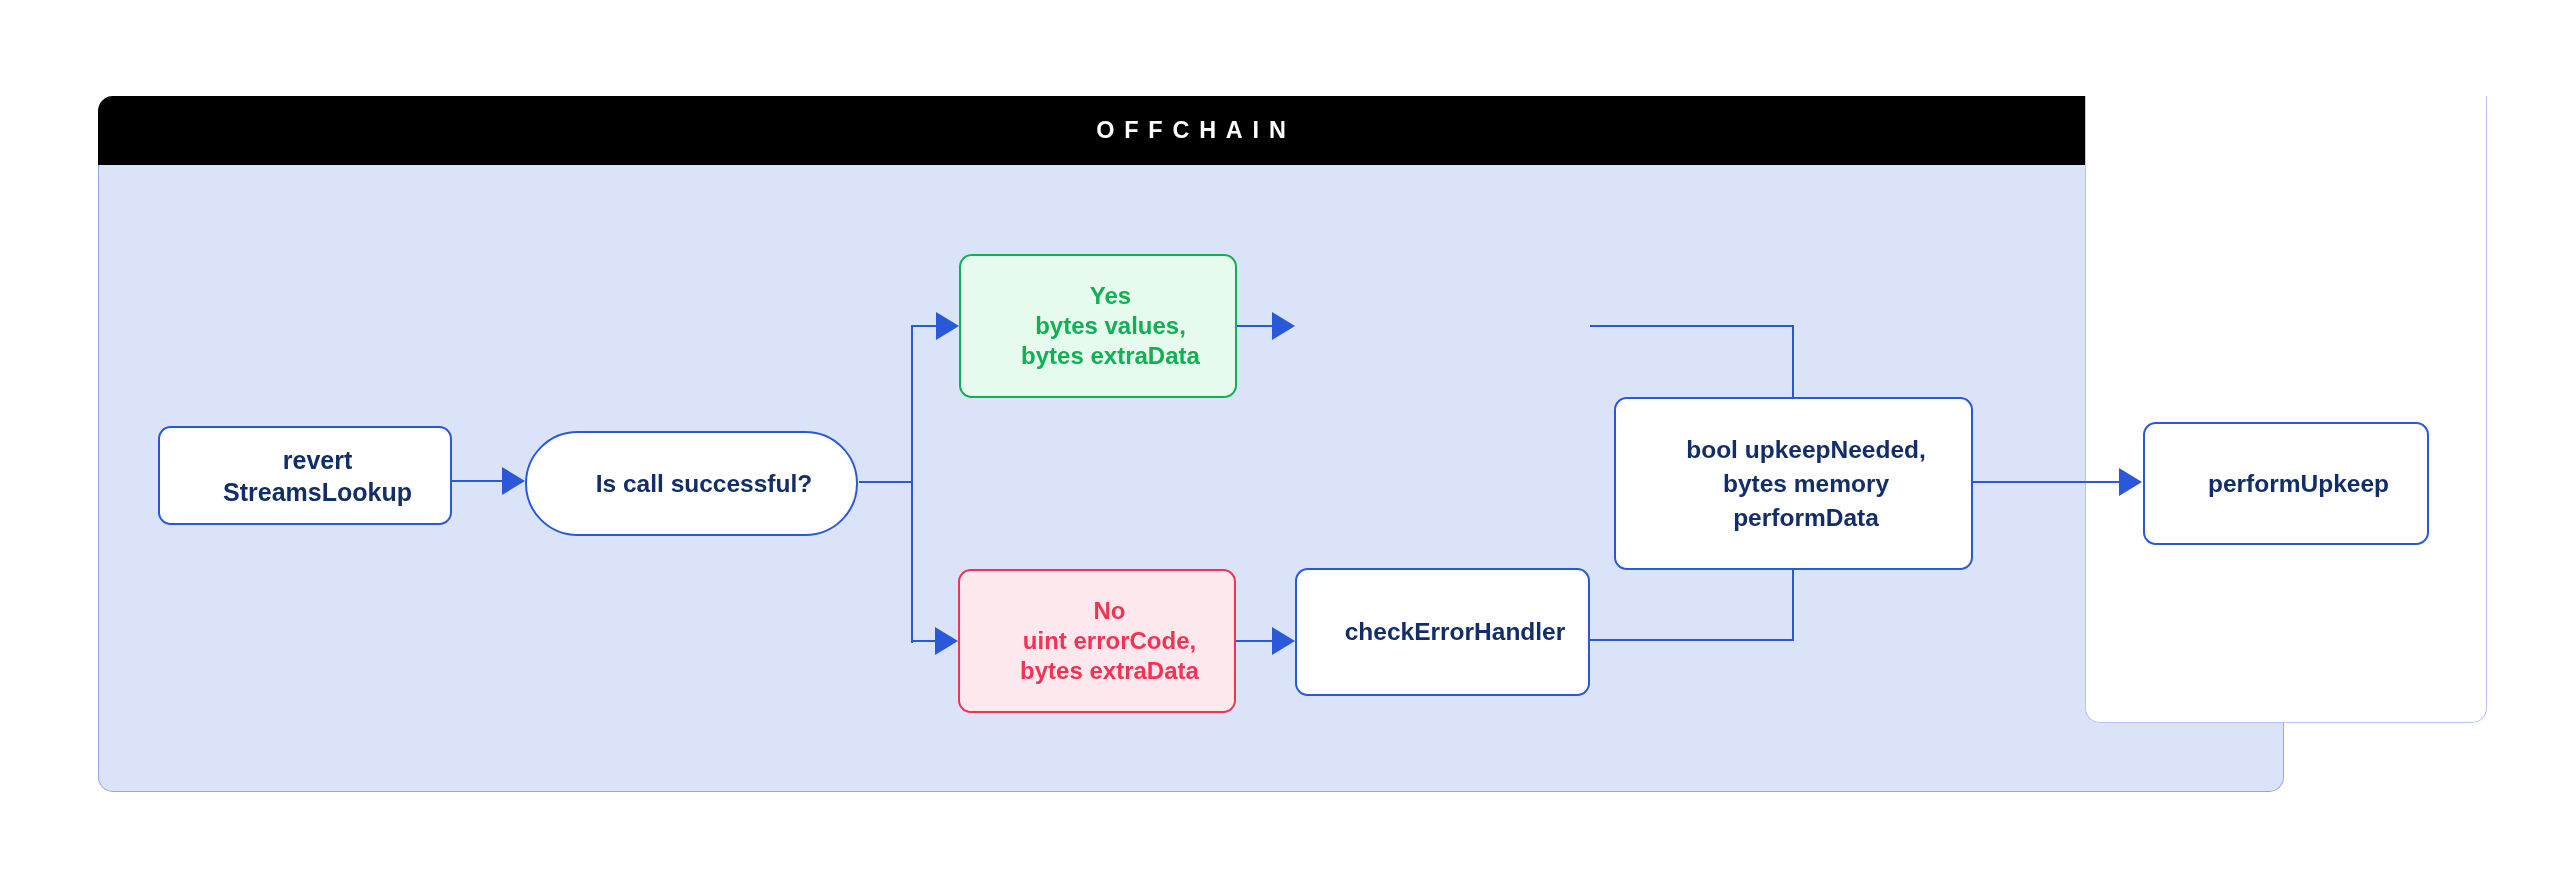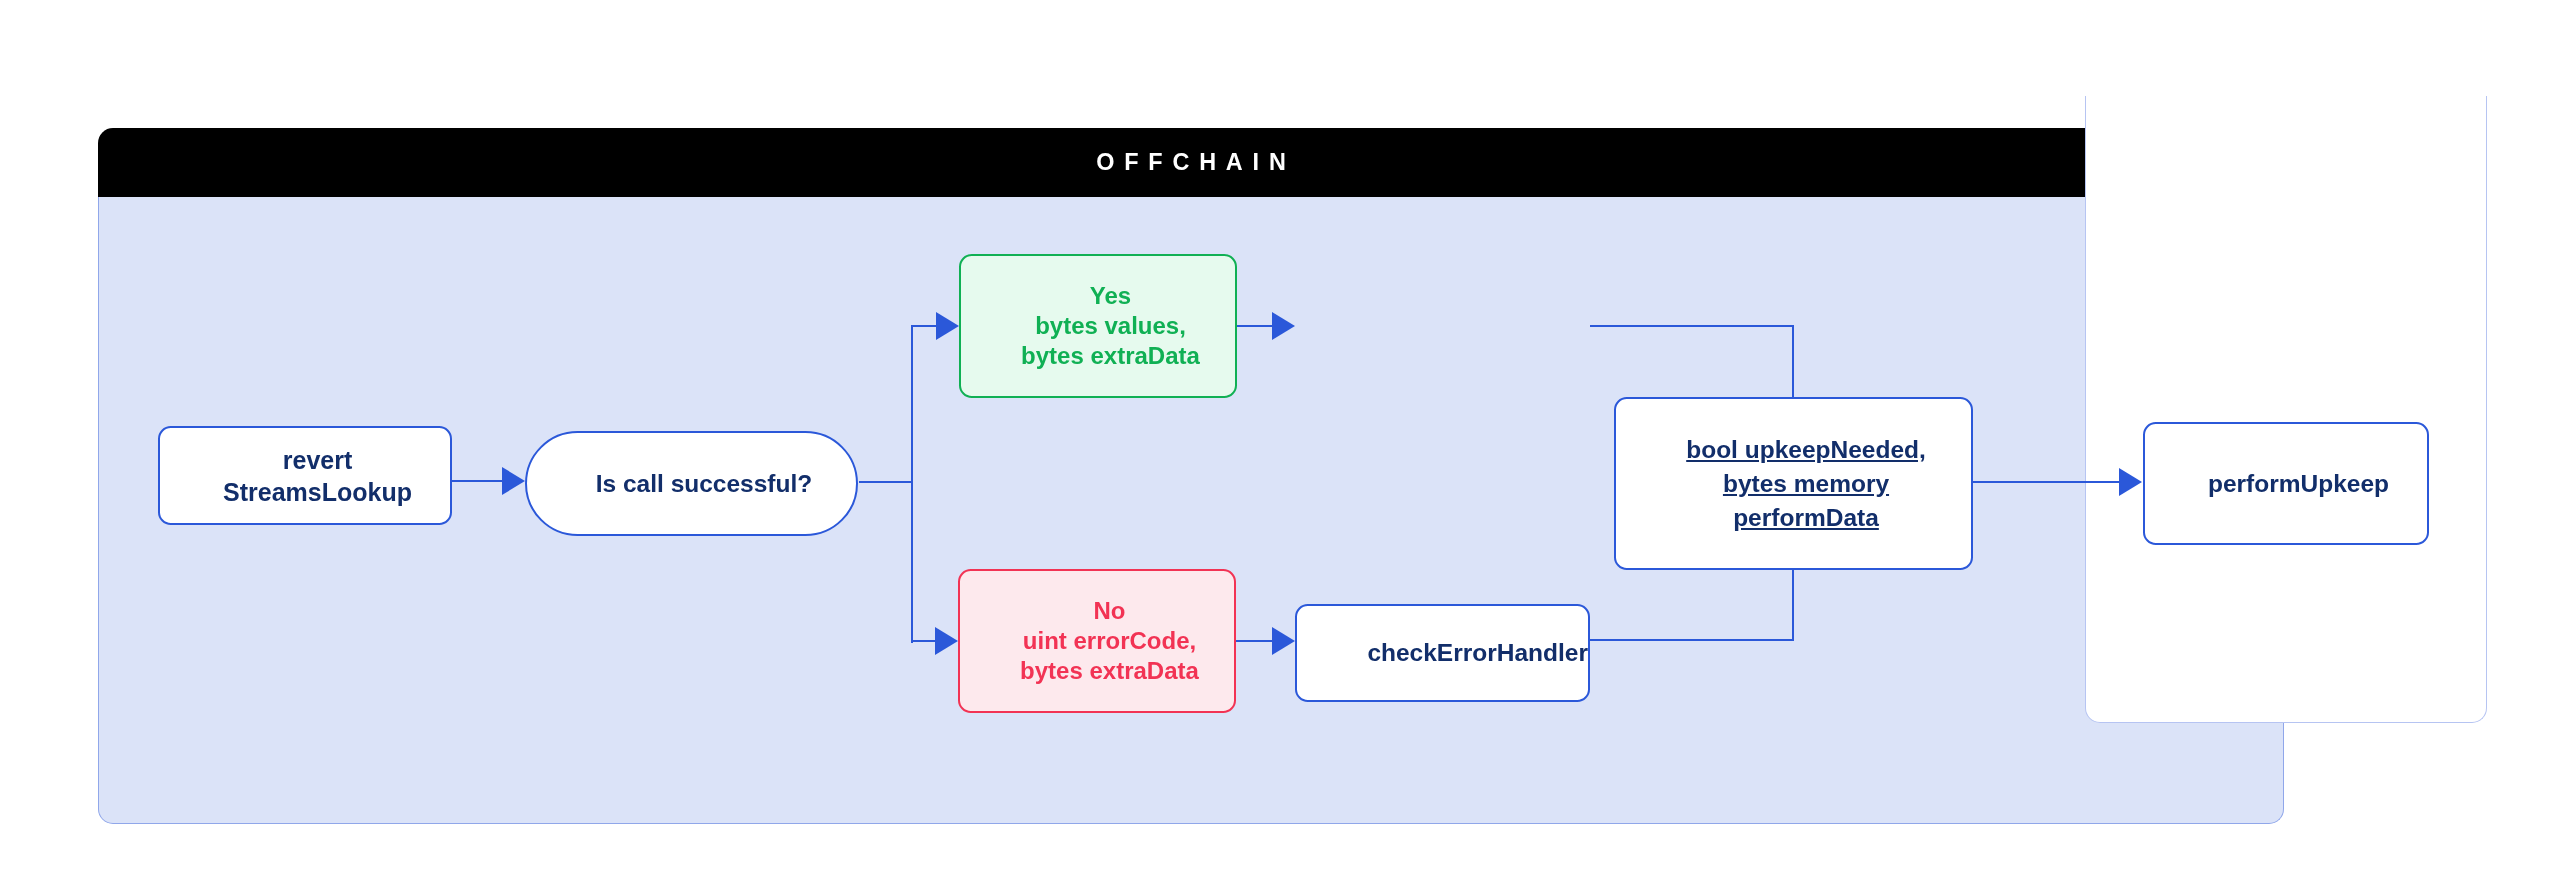--- a/index.html
+++ b/index.html
@@ -27,38 +27,38 @@
   }
   
   .panel{position:absolute;top:96px;height:697px;border-radius:15px;}
   .panel-header{
     height:69px;display:flex;align-items:center;justify-content:center;
     border-radius:15px 15px 0 0;
     color:var(--header-text);font-size:23.4px;font-weight:bold;letter-spacing:0.42em;
     text-indent:0.42em;
   }
   .panel-body{height:626px;border-radius:0 0 15px 15px;border:1.6px solid;border-top:none;}
-  .offchain{left:98px;width:2186px;margin-top:32px;}
+  .offchain{left:98px;width:2186px;}
   .offchain .panel-header{background:var(--offchain-header-bg);}
   .offchain .panel-body{background:var(--offchain-bg);border-color:var(--offchain-border);}
   .onchain{left:2085px;width:402px;}
   .onchain .panel-header{background:var(--header-blue);}
   .onchain .panel-body{background:#ffffff;border-color:var(--onchain-border);}
   
   .node{
     position:absolute;box-sizing:border-box;
     display:flex;flex-direction:column;align-items:center;justify-content:center;
     background:#ffffff;border:2.7px solid var(--accent-blue);border-radius:12.8px;
     color:var(--navy-text);font-weight:bold;font-size:24.5px;line-height:32px;
     text-align:center;white-space:nowrap;padding-left:25px;
   }
   .node.stadium{border-radius:64px;}
   .node.green{background:var(--green-bg);border-color:var(--green);color:var(--green);line-height:30px;}
   .node.red{background:var(--red-bg);border-color:var(--red);color:var(--red);line-height:30px;}
-  .node.wide3{line-height:34px;text-decoration:underline;}
+  .node.wide3{line-height:34px;}
   
   .h-line{position:absolute;height:2.1px;background:var(--accent-blue);}
   .v-line{position:absolute;width:2.1px;background:var(--accent-blue);}
   .arrowhead{
     position:absolute;width:0;height:0;
     border-top:14px solid transparent;border-bottom:14px solid transparent;
     border-left:23.4px solid var(--accent-blue);
   }
 </style>
 </head>
@@ -119,21 +119,21 @@
     <span>bytes extraData</span>
   </div>
 
 
   <div class="node red" style="left:958px;top:569px;width:278px;height:144px;font-size:24px;">
     <span>No</span>
     <span>uint errorCode,</span>
     <span>bytes extraData</span>
   </div>
 
-  <div class="node" style="left:1295px;top:604px;width:295px;height:98px;align-items:flex-end;">
+  <div class="node" style="left:1295px;top:568px;width:295px;height:128px;">
     <span>checkErrorHandler</span>
   </div>
 
   <div class="node wide3" style="left:1614px;top:397px;width:359px;height:173px;">
     <span>bool upkeepNeeded,</span>
     <span>bytes memory</span>
     <span>performData</span>
   </div>
 
   <div class="node" style="left:2143px;top:422px;width:286px;height:123px;text-align:center;">

